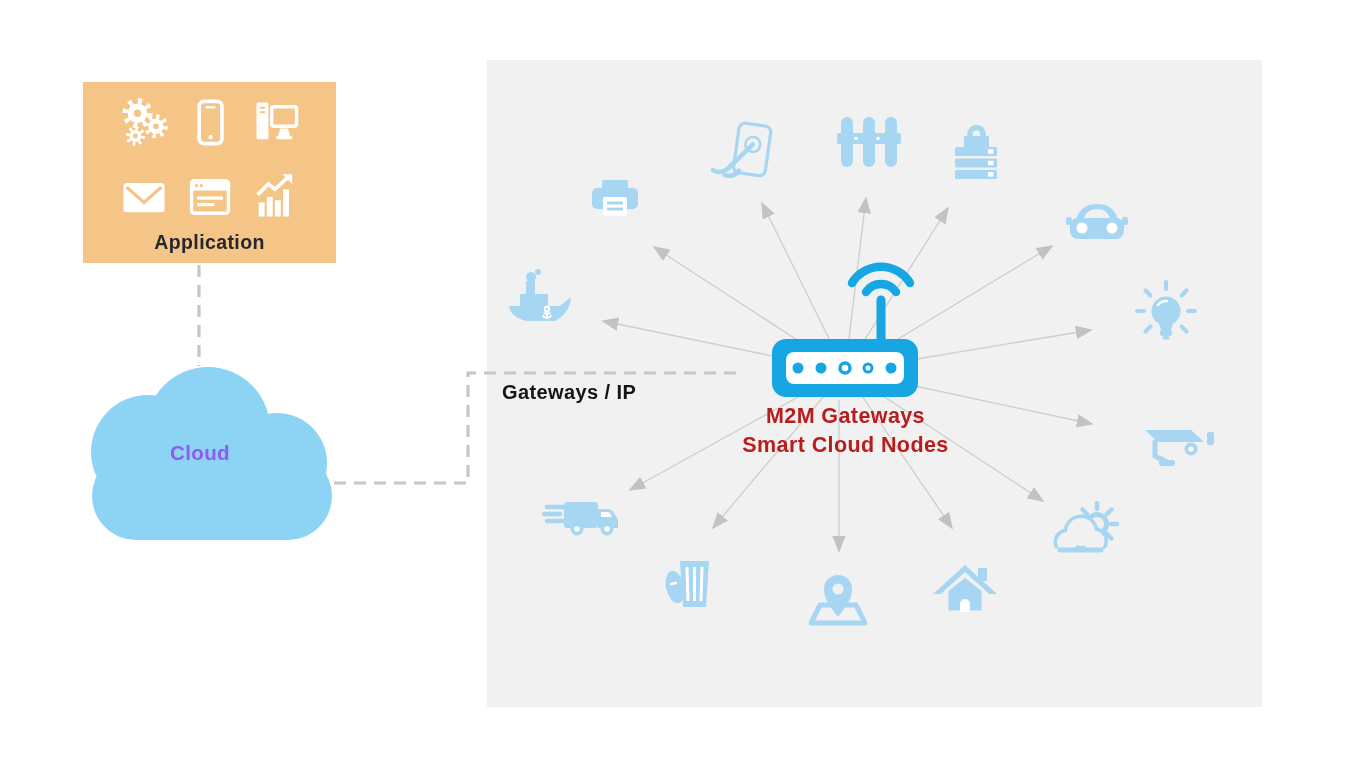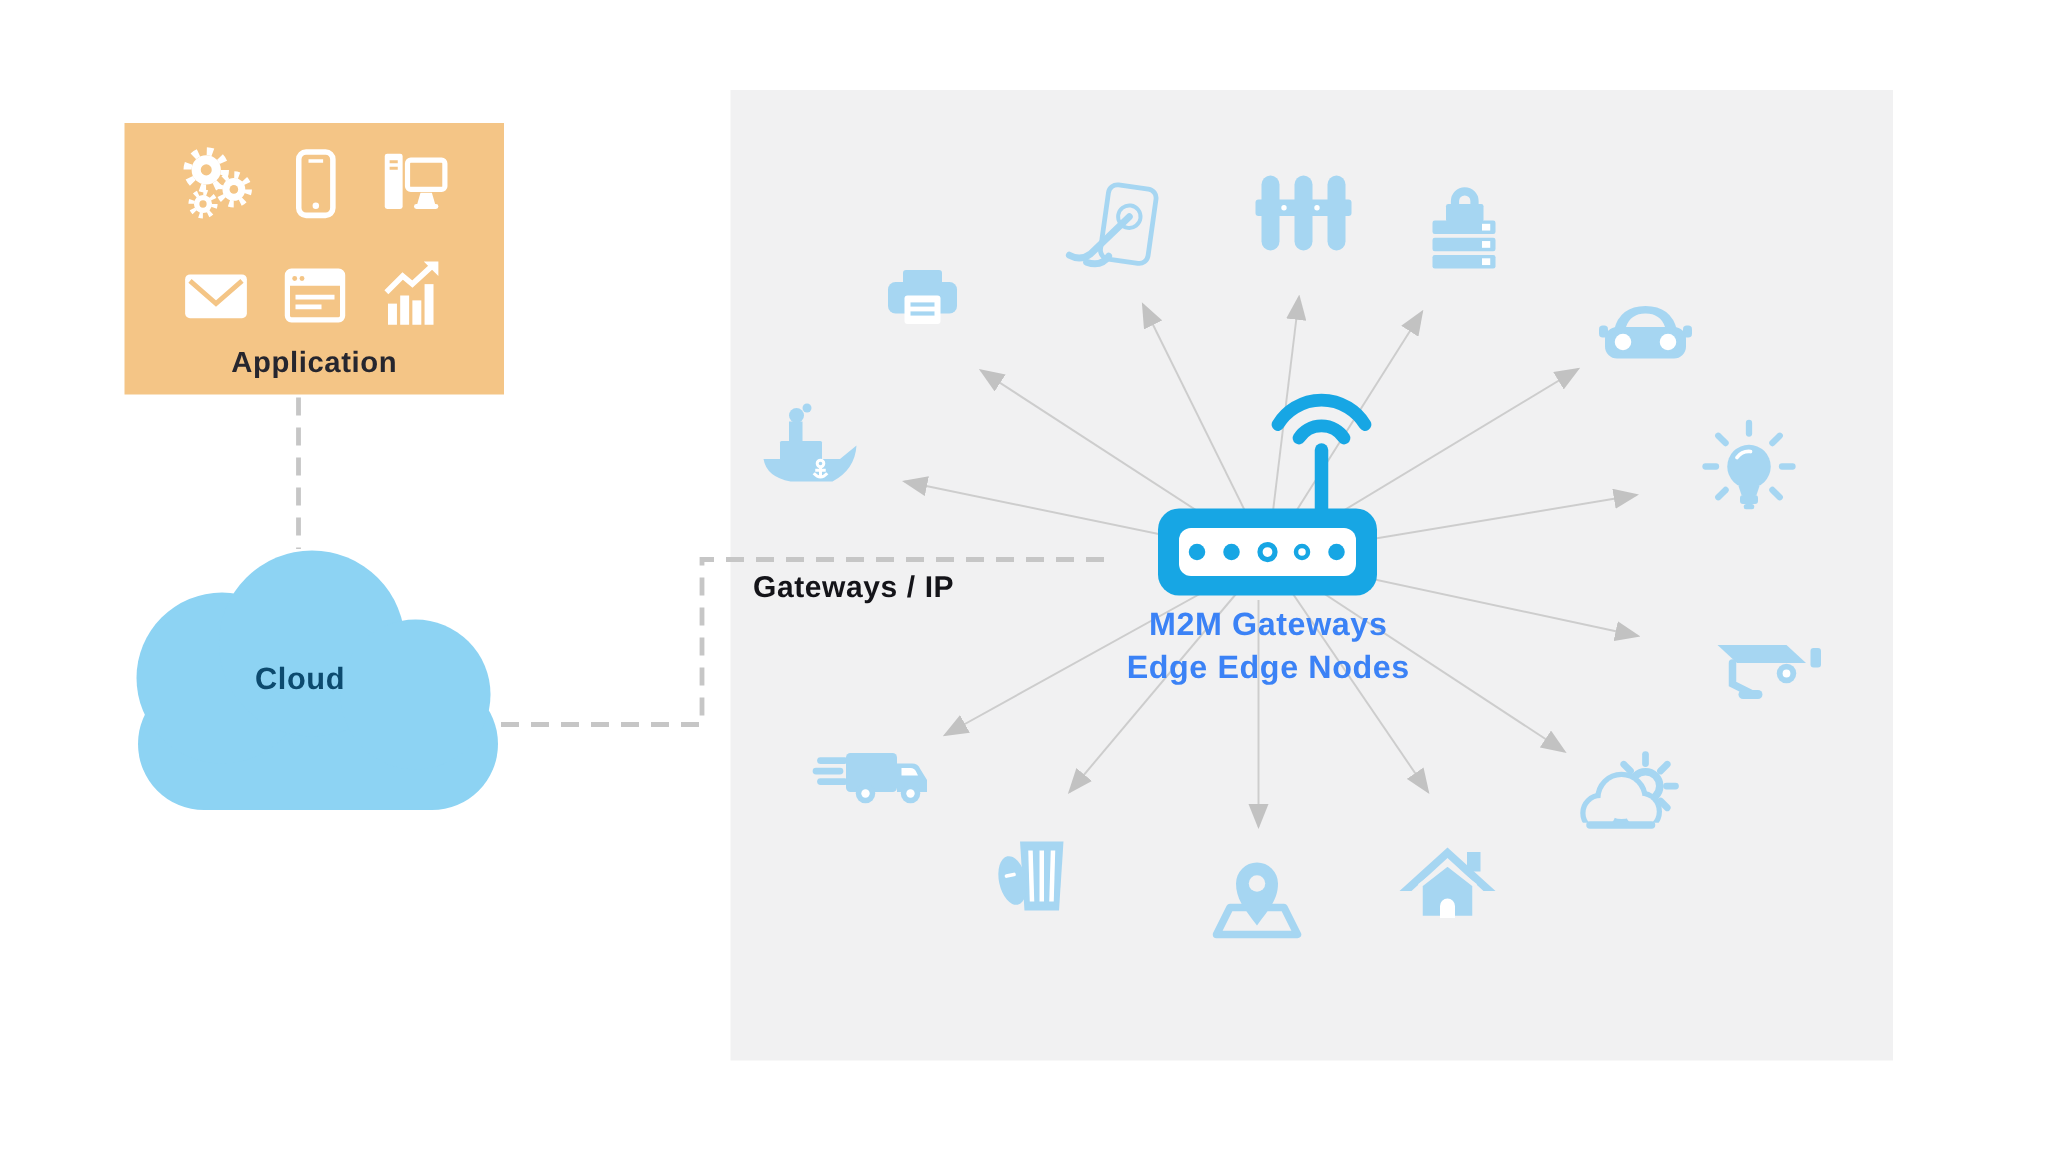--- a/index.html
+++ b/index.html
@@ -12,25 +12,25 @@
   .diagram-svg { left:0; top:0; width:1365px; height:768px; }
 
   .app-box { left:83px; top:82px; width:253px; height:181px; background:#F4C586; }
   .app-icons { display:grid; grid-template-columns:repeat(3,58px); gap:22px 8px;
                justify-content:center; padding-top:15px; }
   .app-ic { width:58px; height:52px; display:block; }
   .app-label { margin-top:8px; text-align:center; font-size:19.5px; font-weight:700;
                color:#26262e; letter-spacing:0.4px; }
 
   .cloud-label { left:133px; top:441px; width:134px; text-align:center;
-                 font-size:20.5px; font-weight:700; color:#0c4a6e; letter-spacing:0.4px; }
+                 font-size:20.5px; font-weight:700; color:#8b5cf6; letter-spacing:0.4px; }
   .internet-label { left:502px; top:381px; font-size:20px; font-weight:700;
                     color:#141419; letter-spacing:0.4px; }
   .gateway-label { left:695px; top:402px; width:301px; text-align:center;
-                   font-size:21.5px; font-weight:700; color:#3b82f6;
+                   font-size:21.5px; font-weight:700; color:#b91c1c;
                    line-height:28.5px; letter-spacing:0.4px; }
 </style>
 </head>
 <body>
 
 <div class="stage">
 
   <div class="abs panel"></div>
 
   <svg class="abs diagram-svg" viewBox="0 0 1365 768" xmlns="http://www.w3.org/2000/svg">
@@ -287,16 +287,16 @@
     </div>
     <div class="app-label">Application</div>
   </div>
 
   <div class="abs cloud-label">Cloud</div>
 
   <div class="abs internet-label">Gateways / IP</div>
 
   <div class="abs gateway-label">
     <div>M2M Gateways</div>
-    <div>Edge Edge Nodes</div>
+    <div>Smart Cloud Nodes</div>
   </div>
 
 </div>
 
 </body></html>

